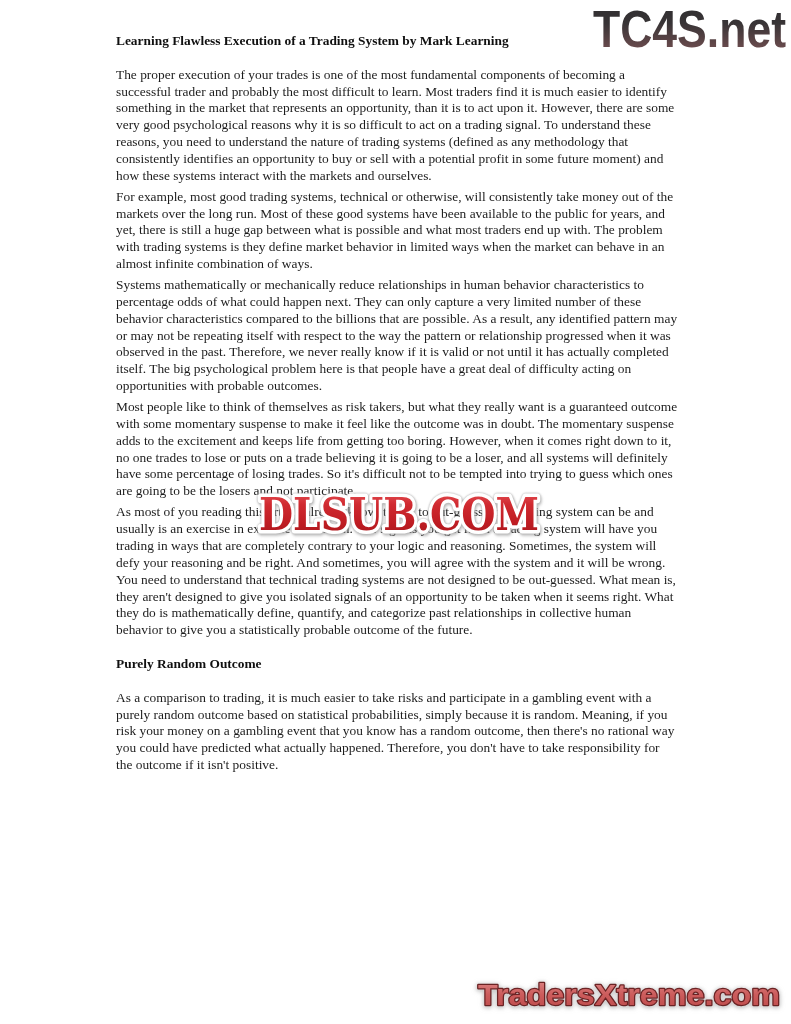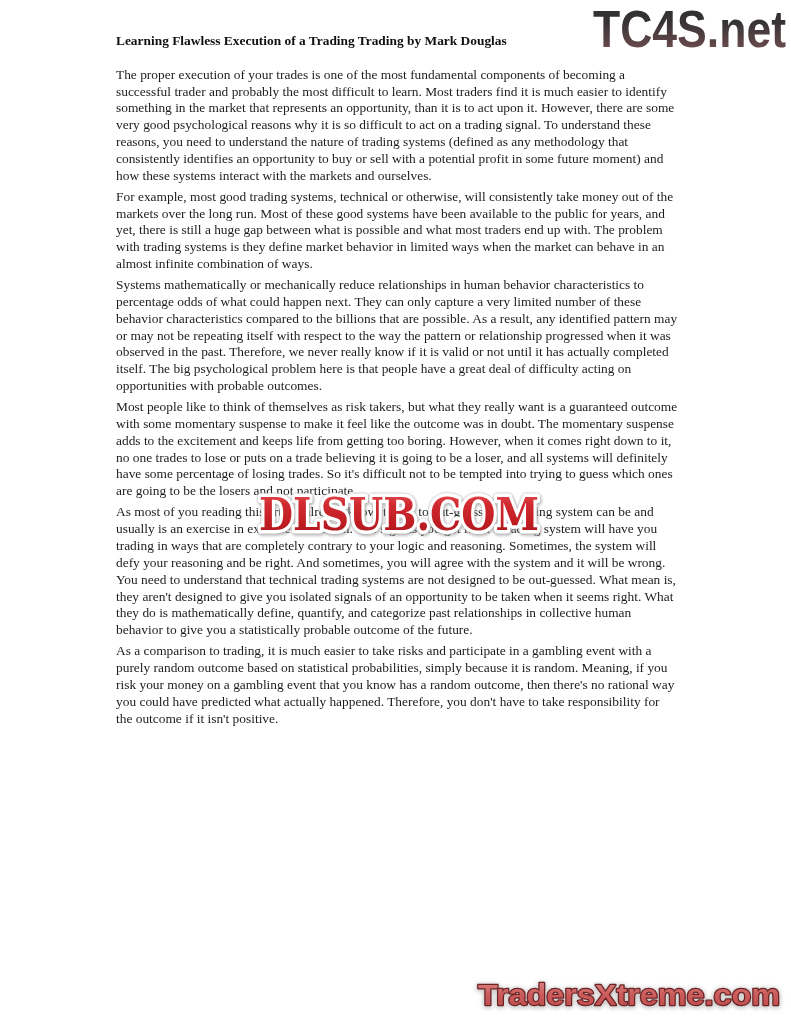--- a/index.html
+++ b/index.html
@@ -50,26 +50,27 @@
       <linearGradient id="g-tc4s" x1="0" y1="0" x2="0" y2="1">
         <stop offset="0%" stop-color="#2d2d2f"></stop>
         <stop offset="40%" stop-color="#383436"></stop>
         <stop offset="100%" stop-color="#7d5456"></stop>
       </linearGradient>
     </defs>
     <text x="3" y="47" textLength="193" lengthAdjust="spacingAndGlyphs">TC4S.net</text>
   </svg>
 
   <div class="content">
-    <h1>Learning Flawless Execution of a Trading Trading by Mark Douglas</h1>
+    <h1>Learning Flawless Execution of a Trading System by Mark Learning</h1>
     <p>The proper execution of your trades is one of the most fundamental components of becoming a successful trader and probably the most difficult to learn. Most traders find it is much easier to identify something in the market that represents an opportunity, than it is to act upon it. However, there are some very good psychological reasons why it is so difficult to act on a trading signal. To understand these reasons, you need to understand the nature of trading systems (defined as any methodology that consistently identifies an opportunity to buy or sell with a potential profit in some future moment) and how these systems interact with the markets and ourselves.</p>
     <p>For example, most good trading systems, technical or otherwise, will consistently take money out of the markets over the long run. Most of these good systems have been available to the public for years, and yet, there is still a huge gap between what is possible and what most traders end up with. The problem with trading systems is they define market behavior in limited ways when the market can behave in an almost infinite combination of ways.</p>
     <p>Systems mathematically or mechanically reduce relationships in human behavior characteristics to percentage odds of what could happen next. They can only capture a very limited number of these behavior characteristics compared to the billions that are possible. As a result, any identified pattern may or may not be repeating itself with respect to the way the pattern or relationship progressed when it was observed in the past. Therefore, we never really know if it is valid or not until it has actually completed itself. The big psychological problem here is that people have a great deal of difficulty acting on opportunities with probable outcomes.</p>
     <p>Most people like to think of themselves as risk takers, but what they really want is a guaranteed outcome with some momentary suspense to make it feel like the outcome was in doubt. The momentary suspense adds to the excitement and keeps life from getting too boring. However, when it comes right down to it, no one trades to lose or puts on a trade believing it is going to be a loser, and all systems will definitely have some percentage of losing trades. So it's difficult not to be tempted into trying to guess which ones are going to be the losers and not participate.</p>
     <p>As most of you reading this article already know, trying to out-guess your trading system can be and usually is an exercise in extreme frustration. The signals you get from a trading system will have you trading in ways that are completely contrary to your logic and reasoning. Sometimes, the system will defy your reasoning and be right. And sometimes, you will agree with the system and it will be wrong. You need to understand that technical trading systems are not designed to be out-guessed. What mean is, they aren't designed to give you isolated signals of an opportunity to be taken when it seems right. What they do is mathematically define, quantify, and categorize past relationships in collective human behavior to give you a statistically probable outcome of the future.</p>
+    <h2>Purely Random Outcome</h2>
     <p>As a comparison to trading, it is much easier to take risks and participate in a gambling event with a purely random outcome based on statistical probabilities, simply because it is random. Meaning, if you risk your money on a gambling event that you know has a random outcome, then there's no rational way you could have predicted what actually happened. Therefore, you don't have to take responsibility for the outcome if it isn't positive.</p>
   </div>
 
   <svg class="dlsub-watermark" width="302" height="58" viewBox="0 0 302 58" aria-hidden="true">
     <defs>
       <linearGradient id="g-dlsub" x1="0" y1="0" x2="0" y2="1">
         <stop offset="0%" stop-color="#e8555a"></stop>
         <stop offset="30%" stop-color="#d02a30"></stop>
         <stop offset="65%" stop-color="#c01d23"></stop>
         <stop offset="100%" stop-color="#a4161b"></stop>

